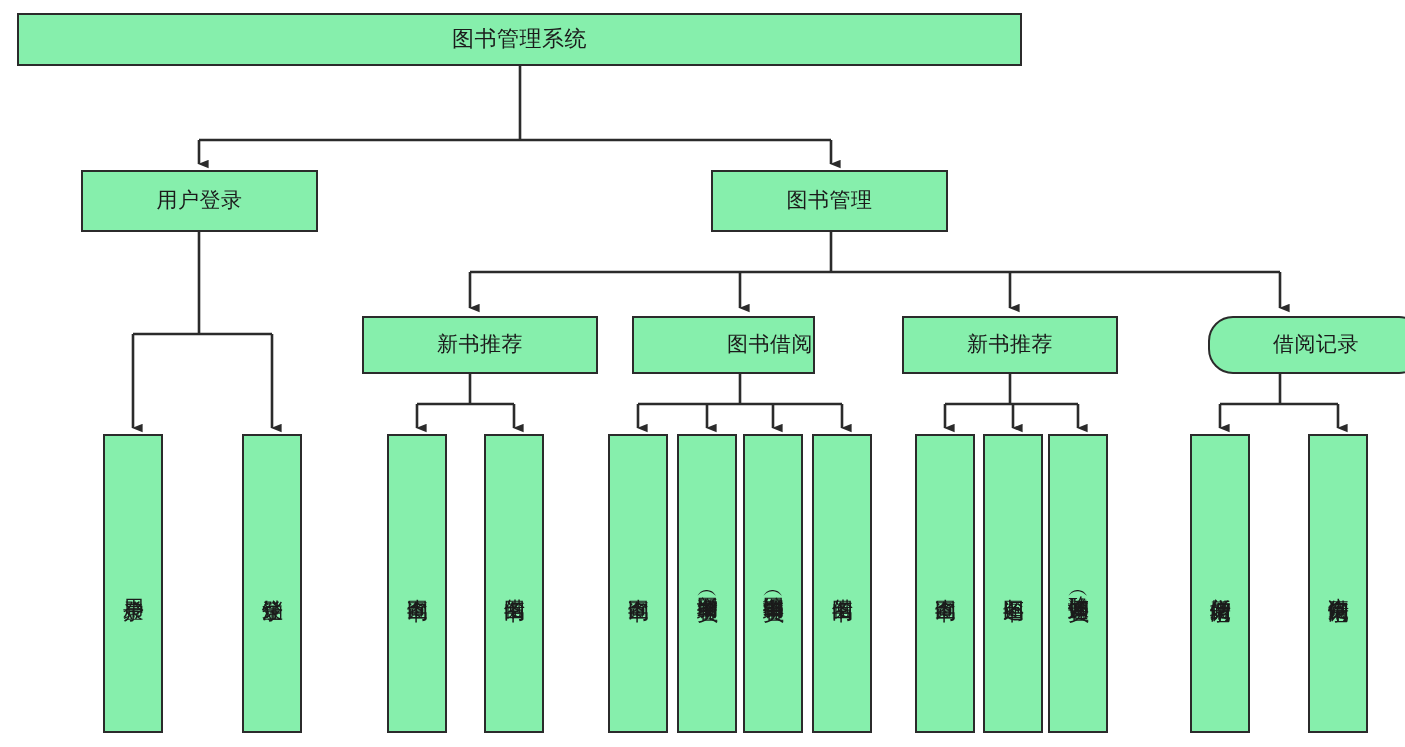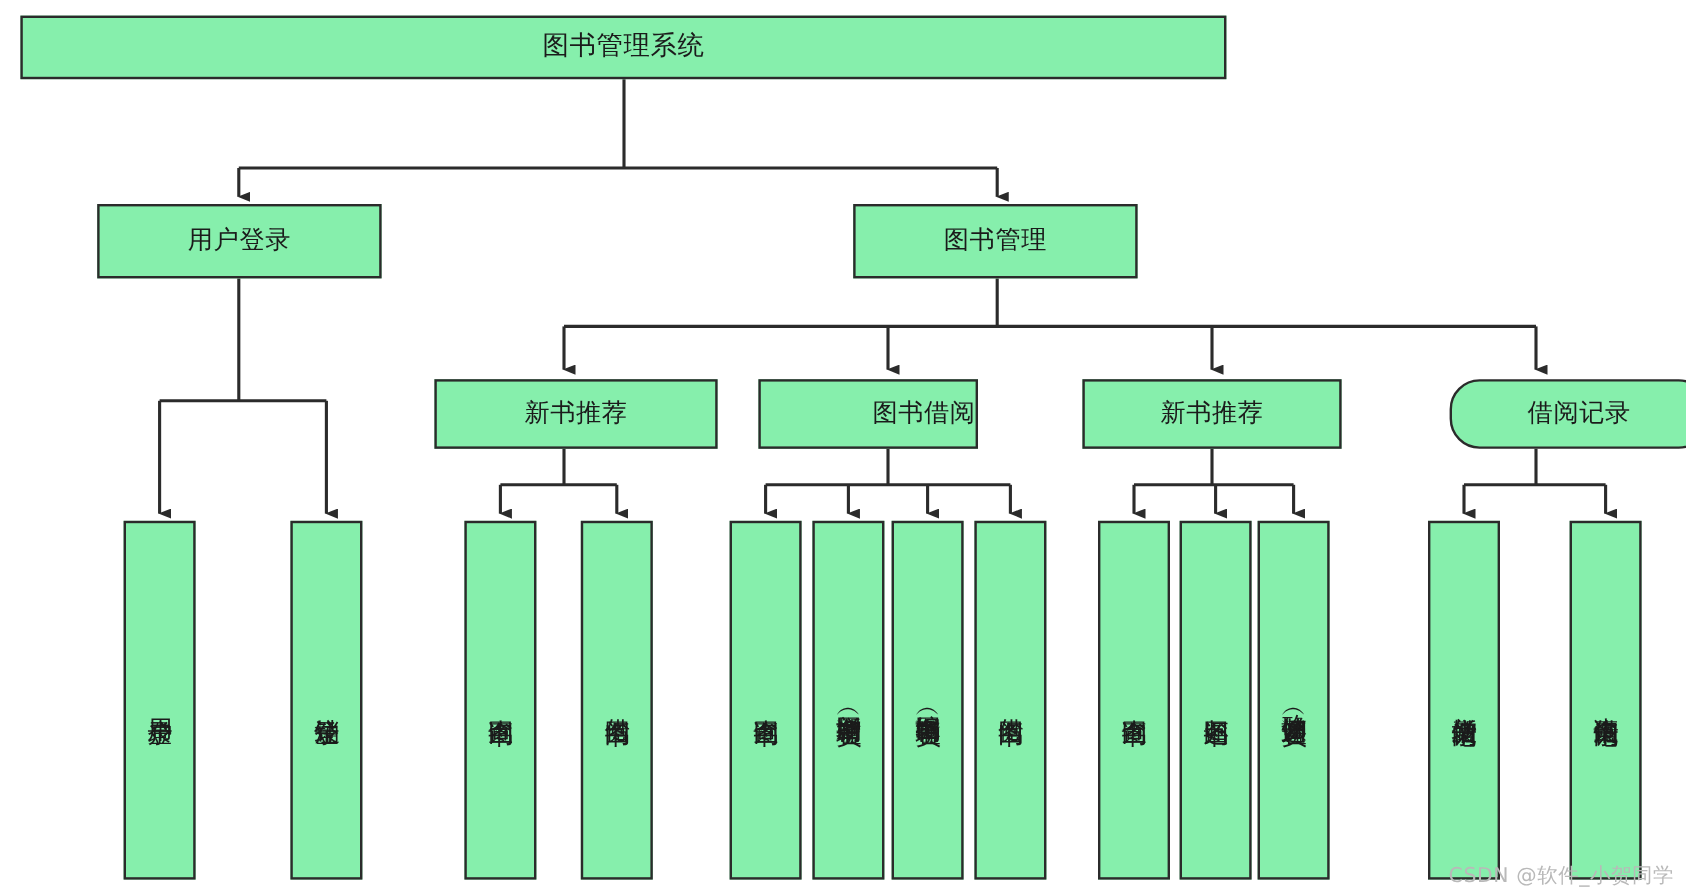--- a/index.html
+++ b/index.html
@@ -190,15 +190,14 @@
     <span class="node-label">确认归还（管理员）</span>
   </div>
 
   <div class="node leaf" style="left:1190px; top:434px; width:60px; height:299px;">
     <span class="node-label">新增借阅记录</span>
   </div>
   <div class="node leaf" style="left:1308px; top:434px; width:60px; height:299px;">
     <span class="node-label">查询借阅记录</span>
   </div>
 
-  <div id="watermark">CSDN @软件_小贺同学</div>
 
 </div>
 
 </body></html>

